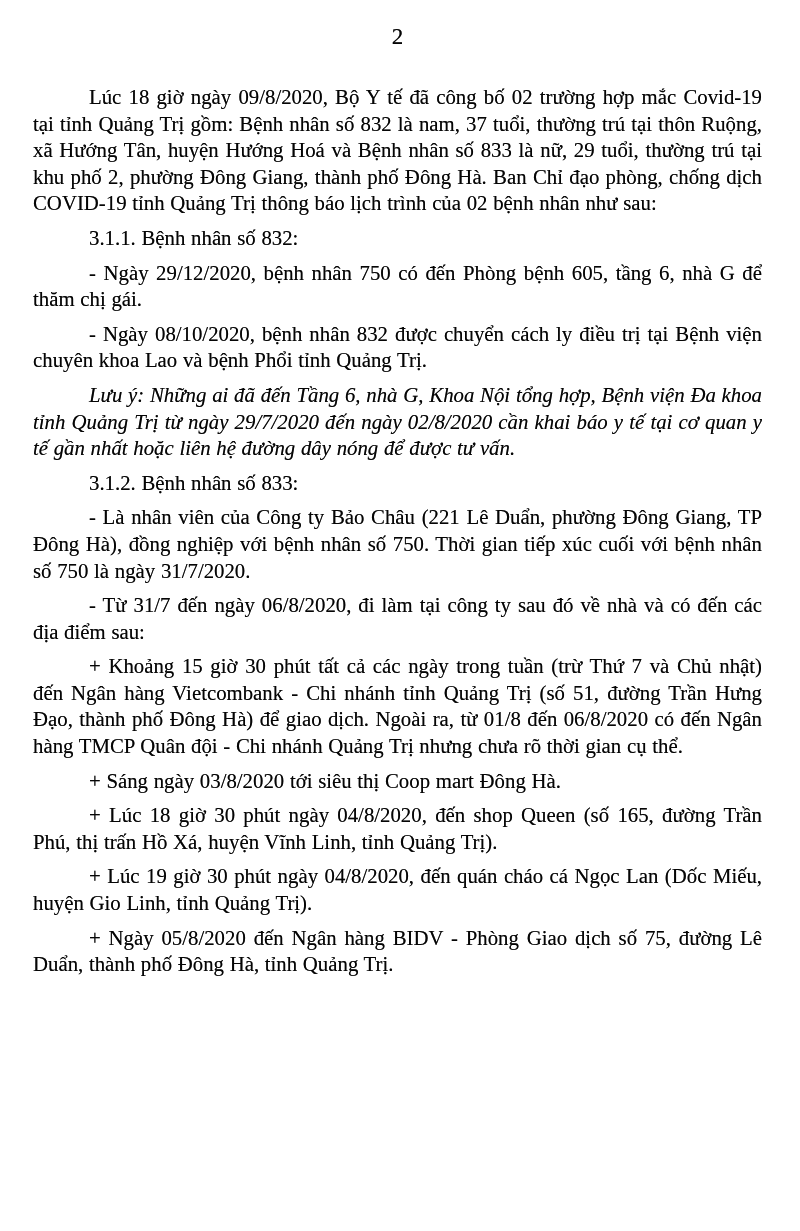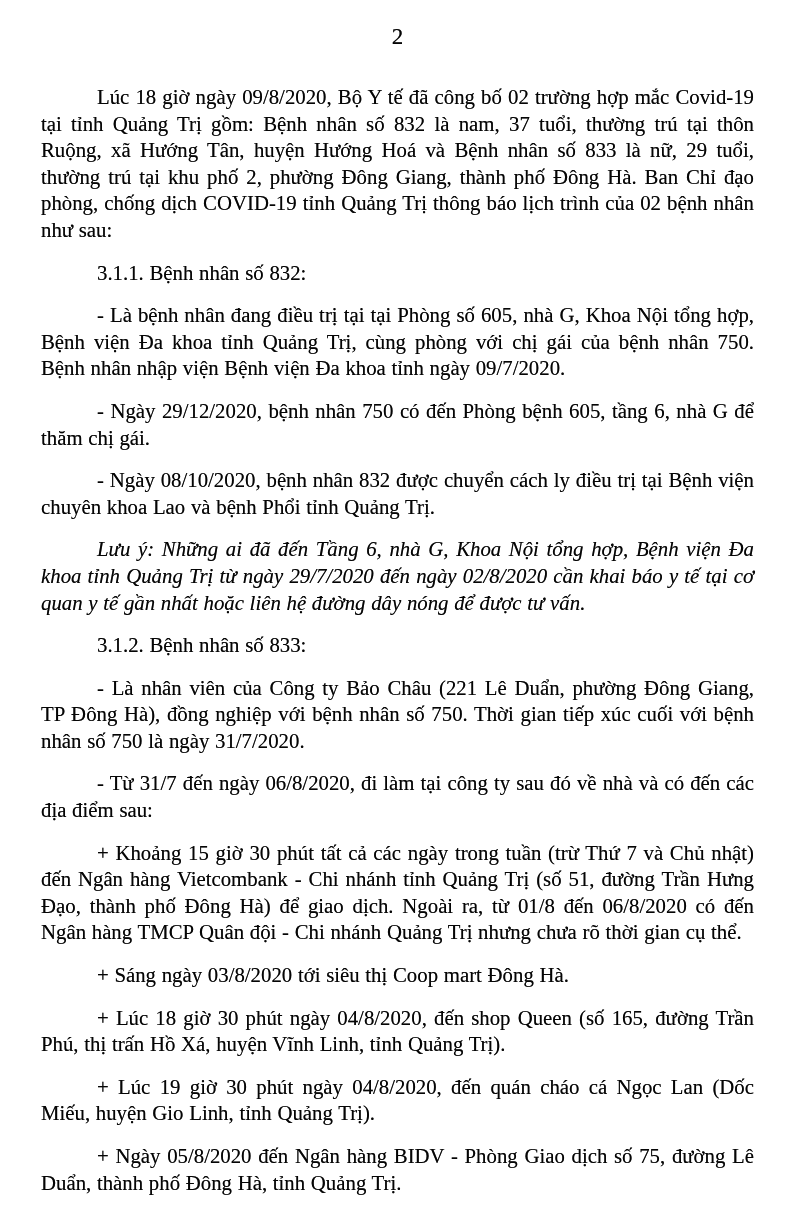--- a/index.html
+++ b/index.html
@@ -26,42 +26,41 @@
     font-size: 23px;
     line-height: 30px;
     margin-bottom: 32px;
     
     text-shadow: 0 0 0.4px rgba(0,0,0,0.55);
   }
   .doc-body {
     width: 745px;
   }
   .para {
-    margin: 16px;
+    margin: 8px;
     font-size: 20.8px;
     line-height: 26.6px;
     text-align: justify;
     text-justify: inter-word;
     text-indent: 56px;
     word-spacing: 0.5px;
     text-shadow: 0 0 0.4px rgba(0,0,0,0.55);
   }
   .para.italic {
     font-style: italic;
   }
 </style>
 </head>
 <body>
 
 <div class="page">
   <div class="page-number">2</div>
   <div class="doc-body">
       <p class="para">Lúc 18 giờ ngày 09/8/2020, Bộ Y tế đã công bố 02 trường hợp mắc Covid-19 tại tỉnh Quảng Trị gồm: Bệnh nhân số 832 là nam, 37 tuổi, thường trú tại thôn Ruộng, xã Hướng Tân, huyện Hướng Hoá và Bệnh nhân số 833 là nữ, 29 tuổi, thường trú tại khu phố 2, phường Đông Giang, thành phố Đông Hà. Ban Chỉ đạo phòng, chống dịch COVID-19 tỉnh Quảng Trị thông báo lịch trình của 02 bệnh nhân như sau:</p>
       <p class="para">3.1.1. Bệnh nhân số 832:</p>
-      <p class="para">- Là bệnh nhân đang điều trị tại tại Phòng số 605, nhà G, Khoa Nội tổng hợp, Bệnh viện Đa khoa tỉnh Quảng Trị, cùng phòng với chị gái của bệnh nhân 750. Bệnh nhân nhập viện Bệnh viện Đa khoa tỉnh ngày 09/7/2020.</p>
       <p class="para">- Ngày 29/12/2020, bệnh nhân 750 có đến Phòng bệnh 605, tầng 6, nhà G để thăm chị gái.</p>
       <p class="para">- Ngày 08/10/2020, bệnh nhân 832 được chuyển cách ly điều trị tại Bệnh viện chuyên khoa Lao và bệnh Phổi tỉnh Quảng Trị.</p>
       <p class="para italic">Lưu ý: Những ai đã đến Tầng 6, nhà G, Khoa Nội tổng hợp, Bệnh viện Đa khoa tỉnh Quảng Trị từ ngày 29/7/2020 đến ngày 02/8/2020 cần khai báo y tế tại cơ quan y tế gần nhất hoặc liên hệ đường dây nóng để được tư vấn.</p>
       <p class="para">3.1.2. Bệnh nhân số 833:</p>
       <p class="para">- Là nhân viên của Công ty Bảo Châu (221 Lê Duẩn, phường Đông Giang, TP Đông Hà), đồng nghiệp với bệnh nhân số 750. Thời gian tiếp xúc cuối với bệnh nhân số 750 là ngày 31/7/2020.</p>
       <p class="para">- Từ 31/7 đến ngày 06/8/2020, đi làm tại công ty sau đó về nhà và có đến các địa điểm sau:</p>
       <p class="para">+ Khoảng 15 giờ 30 phút tất cả các ngày trong tuần (trừ Thứ 7 và Chủ nhật) đến Ngân hàng Vietcombank - Chi nhánh tỉnh Quảng Trị (số 51, đường Trần Hưng Đạo, thành phố Đông Hà) để giao dịch. Ngoài ra, từ 01/8 đến 06/8/2020 có đến Ngân hàng TMCP Quân đội - Chi nhánh Quảng Trị nhưng chưa rõ thời gian cụ thể.</p>
       <p class="para">+ Sáng ngày 03/8/2020 tới siêu thị Coop mart Đông Hà.</p>
       <p class="para">+ Lúc 18 giờ 30 phút ngày 04/8/2020, đến shop Queen (số 165, đường Trần Phú, thị trấn Hồ Xá, huyện Vĩnh Linh, tỉnh Quảng Trị).</p>
       <p class="para">+ Lúc 19 giờ 30 phút ngày 04/8/2020, đến quán cháo cá Ngọc Lan (Dốc Miếu, huyện Gio Linh, tỉnh Quảng Trị).</p>

